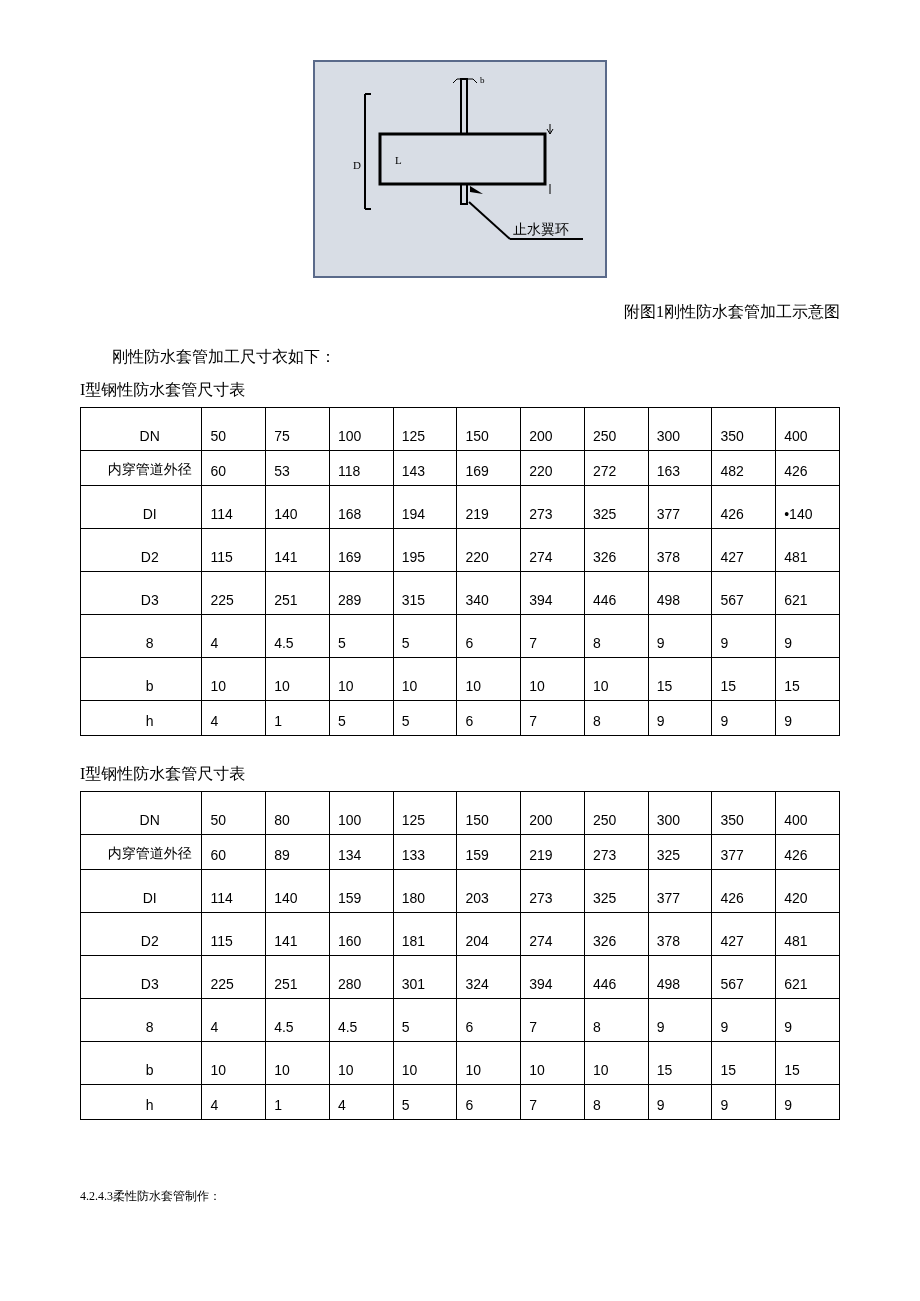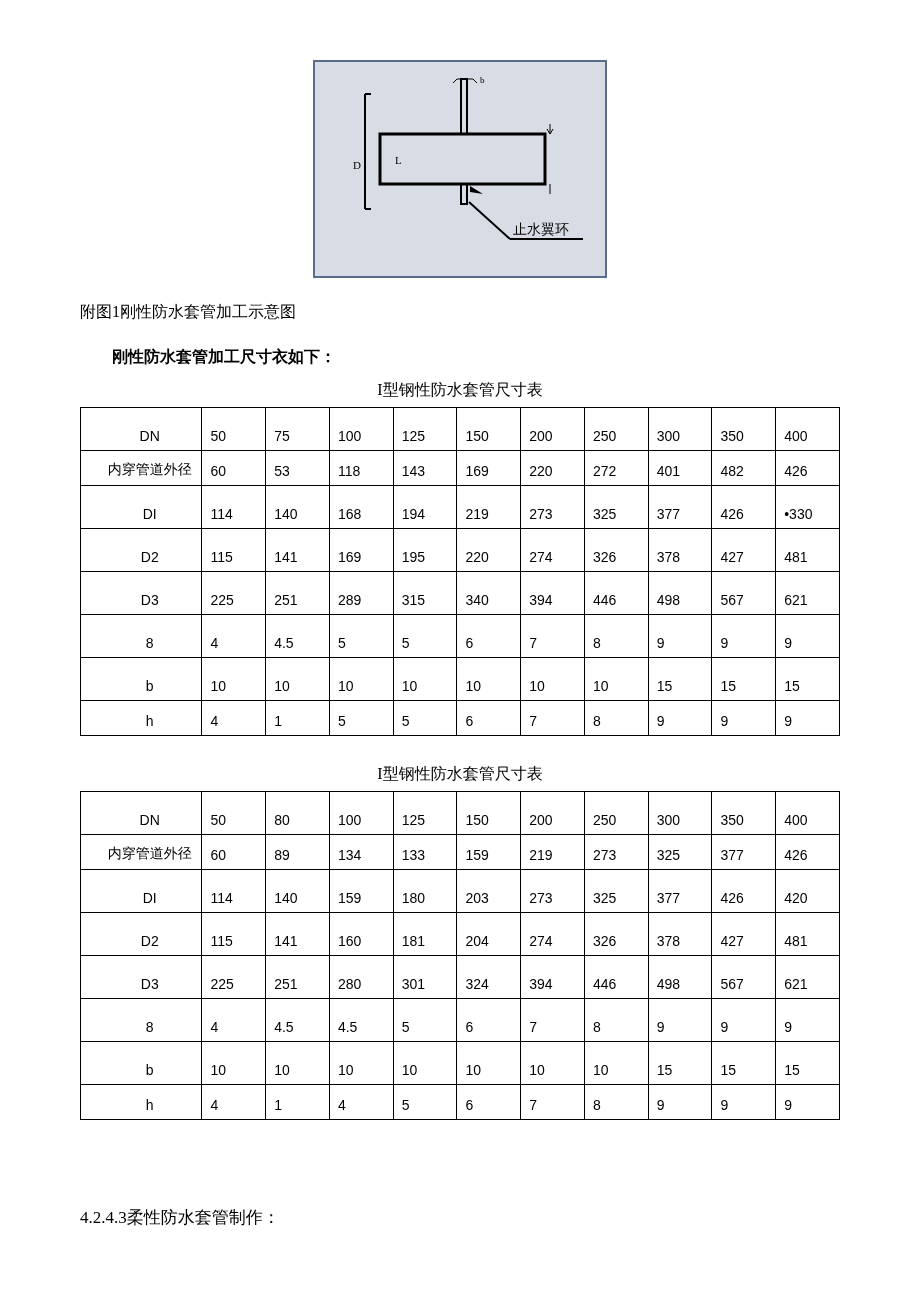--- a/index.html
+++ b/index.html
@@ -19,32 +19,31 @@
   .figure-box {
     display: inline-block;
     border: 2px solid #5a6a8a;
     background: #d8dde5;
     padding: 12px 20px 12px 20px;
   }
   .figure-box svg {
     display: block;
   }
   .fig-caption {
-    text-align: left;
+    text-align: right;
     font-size: 16px;
     margin: 16px 0 24px 0;
   }
   .intro {
     text-indent: 2em;
     font-size: 16px;
     margin: 0 0 12px 0;
-    font-weight: bold;
   }
   .table-title {
-    text-align: center;
+    text-align: left;
     font-size: 16px;
     margin: 12px 0 6px 0;
   }
   table.spec {
     border-collapse: collapse;
     width: 100%;
     table-layout: fixed;
     font-family: Arial, "Helvetica", sans-serif;
     font-size: 14px;
     margin-bottom: 28px;
@@ -61,22 +60,22 @@
   table.spec td.lbl {
     text-align: center;
     padding-left: 23px;
   }
   table.spec td.val {
     text-align: left;
     padding-left: 8px;
   }
   table.spec tr.tall td { height: 30px; vertical-align: bottom; }
   .section {
-    font-size: 17px;
-    margin-top: 48px;
+    font-size: 12px;
+    margin-top: 30px;
   }
   .spacer { height: 10px; }
 </style>
 </head>
 <body>
 
 <div class="figure-wrap">
   <div class="figure-box">
     <svg width="250" height="190" viewBox="0 0 250 190">
 
@@ -149,36 +148,36 @@
       </tr>
       <tr>
         <td class="lbl">内穿管道外径</td>
         <td class="val">60</td>
         <td class="val">53</td>
         <td class="val">118</td>
         <td class="val">143</td>
         <td class="val">169</td>
         <td class="val">220</td>
         <td class="val">272</td>
-        <td class="val">401</td>
+        <td class="val">163</td>
         <td class="val">482</td>
         <td class="val">426</td>
       </tr>
       <tr class="tall">
         <td class="lbl">DI</td>
         <td class="val">114</td>
         <td class="val">140</td>
         <td class="val">168</td>
         <td class="val">194</td>
         <td class="val">219</td>
         <td class="val">273</td>
         <td class="val">325</td>
         <td class="val">377</td>
         <td class="val">426</td>
-        <td class="val">•330</td>
+        <td class="val">•140</td>
       </tr>
       <tr class="tall">
         <td class="lbl">D2</td>
         <td class="val">115</td>
         <td class="val">141</td>
         <td class="val">169</td>
         <td class="val">195</td>
         <td class="val">220</td>
         <td class="val">274</td>
         <td class="val">326</td>

